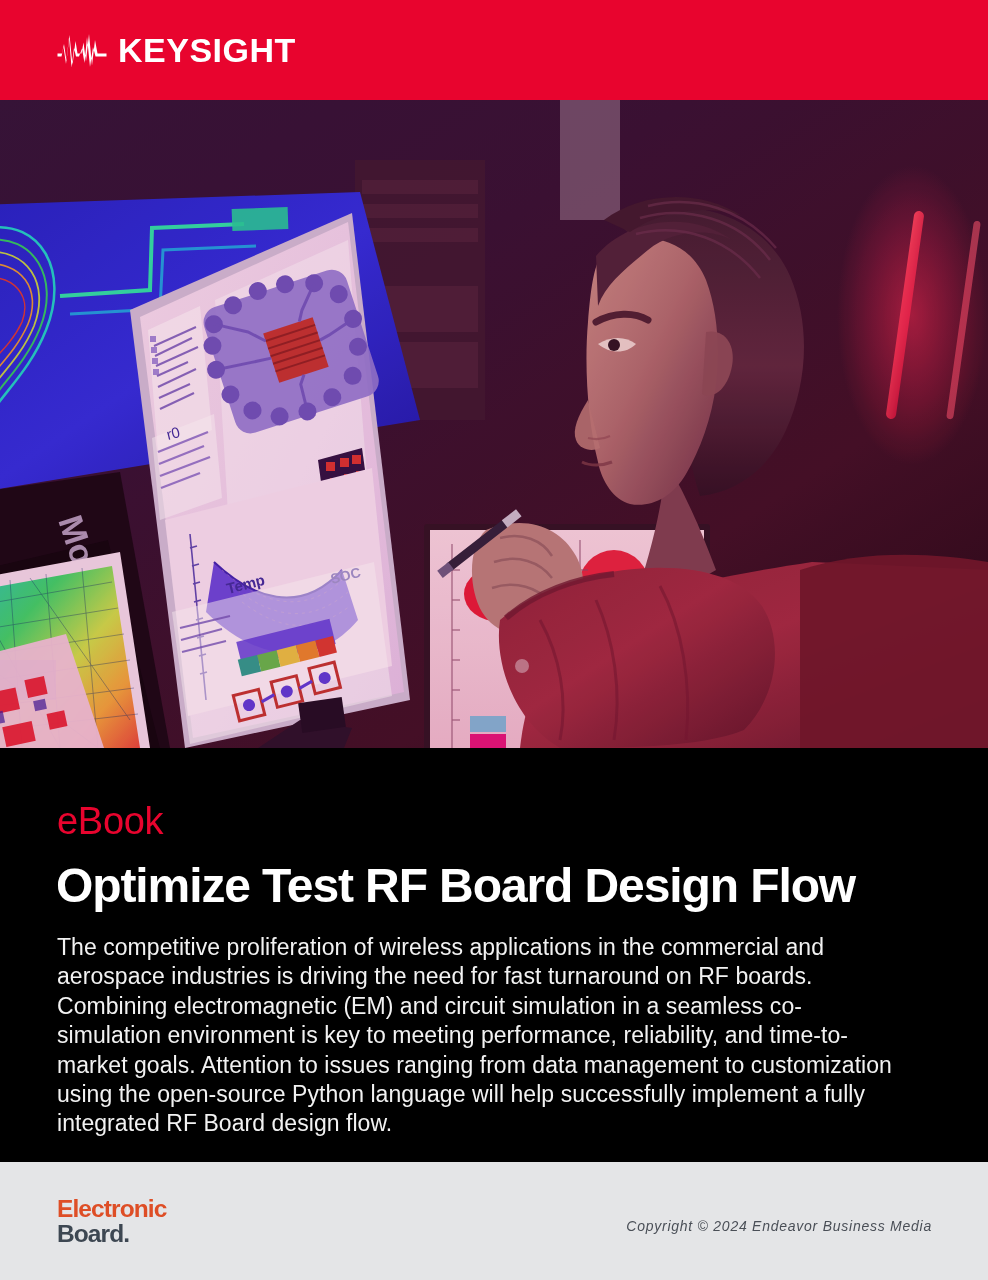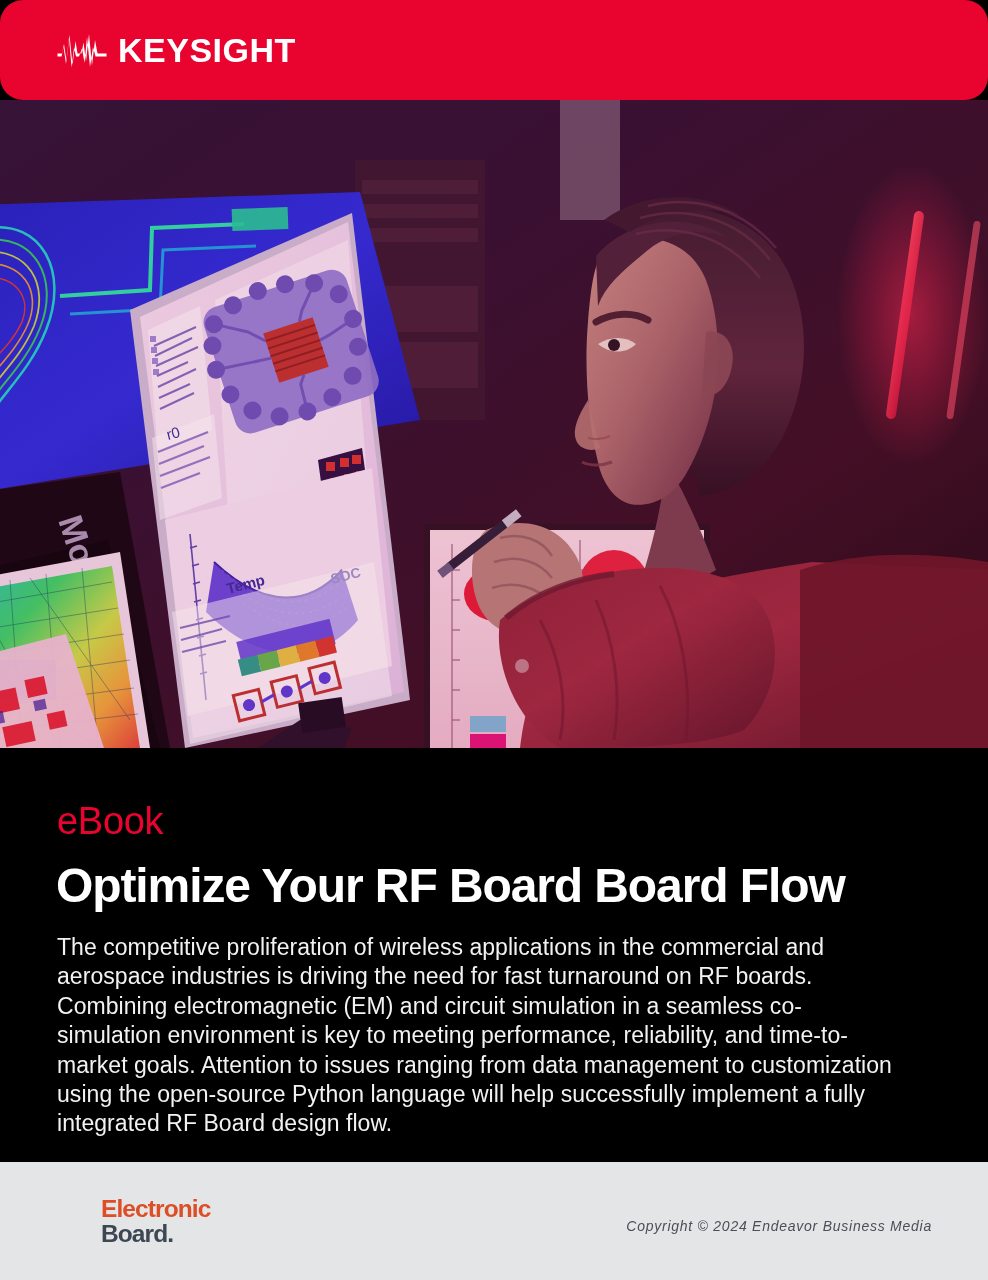--- a/index.html
+++ b/index.html
@@ -8,21 +8,21 @@
     background:#000;
     font-family:"Liberation Sans", sans-serif;
     overflow:hidden;
   }
   .page { position:relative; width:988px; height:1280px; background:#000; }
 
   
   .header {
     position:absolute; left:0; top:0; width:988px; height:100px;
     background:#E8042E;
-    display:flex; align-items:center;border-radius:23px;
+    display:flex; align-items:center;
   }
   .logo-lockup { display:flex; align-items:center; margin-left:57px; }
   .logo-mark { width:50px; height:40px; margin-right:11px; display:block; }
   .logo-word {
     color:#fff; font-size:34px; font-weight:bold;
     letter-spacing:0.5px; line-height:1; white-space:nowrap;
     font-family:"Liberation Sans", sans-serif;
   }
 
   
@@ -54,21 +54,21 @@
     line-height:29.4px; letter-spacing:0.05px;
   }
 
   
   .footer {
     position:absolute; left:0; top:1162px; width:988px; height:118px;
     background:#E4E5E7;
   }
   .ed-logo {
     position:absolute; left:57px; top:34px;
-    line-height:1; user-select:none;margin-left:44px;
+    line-height:1; user-select:none;
   }
   .ed-line1 {
     display:block; color:#DE4E26; font-size:24.5px; font-weight:bold;
     letter-spacing:-0.9px; line-height:25px;
   }
   .ed-line2 {
     display:block; color:#3D4752; font-size:24.5px; font-weight:bold;
     letter-spacing:-0.9px; line-height:25px;
   }
   .ed-dot { color:#3D4752; font-size:24.5px; font-weight:bold; }
@@ -446,21 +446,21 @@
         <path d="M800,470 C860,450 930,452 988,462 L988,648 L800,648 Z" fill="#6a1828" opacity="0.95"></path>
 
         <rect x="0" y="0" width="988" height="648" fill="#ff1744" opacity="0.06"></rect>
         <rect x="0" y="0" width="988" height="648" fill="#3a0f52" opacity="0.05"></rect>
       </g>
     </svg>
   </div>
 
   <div class="content">
     <div class="kicker">eBook</div>
-    <h1 class="headline">Optimize Your RF Board Board Flow</h1>
+    <h1 class="headline">Optimize Test RF Board Design Flow</h1>
     <p class="blurb">The competitive proliferation of wireless applications in the commercial and aerospace industries is driving the need for fast turnaround on RF boards. Combining electromagnetic (EM) and circuit simulation in a seamless co-simulation environment is key to meeting performance, reliability, and time-to-market goals. Attention to issues ranging from data management to customization using the open-source Python language will help successfully implement a fully integrated RF Board design flow.</p>
   </div>
 
   <div class="footer">
     <div class="ed-logo">
       <span class="ed-line1">Electronic</span>
       <span class="ed-line2"><span>Board</span><span class="ed-dot">.</span></span>
     </div>
     <div class="copyright">Copyright © 2024 Endeavor Business Media</div>
   </div>

